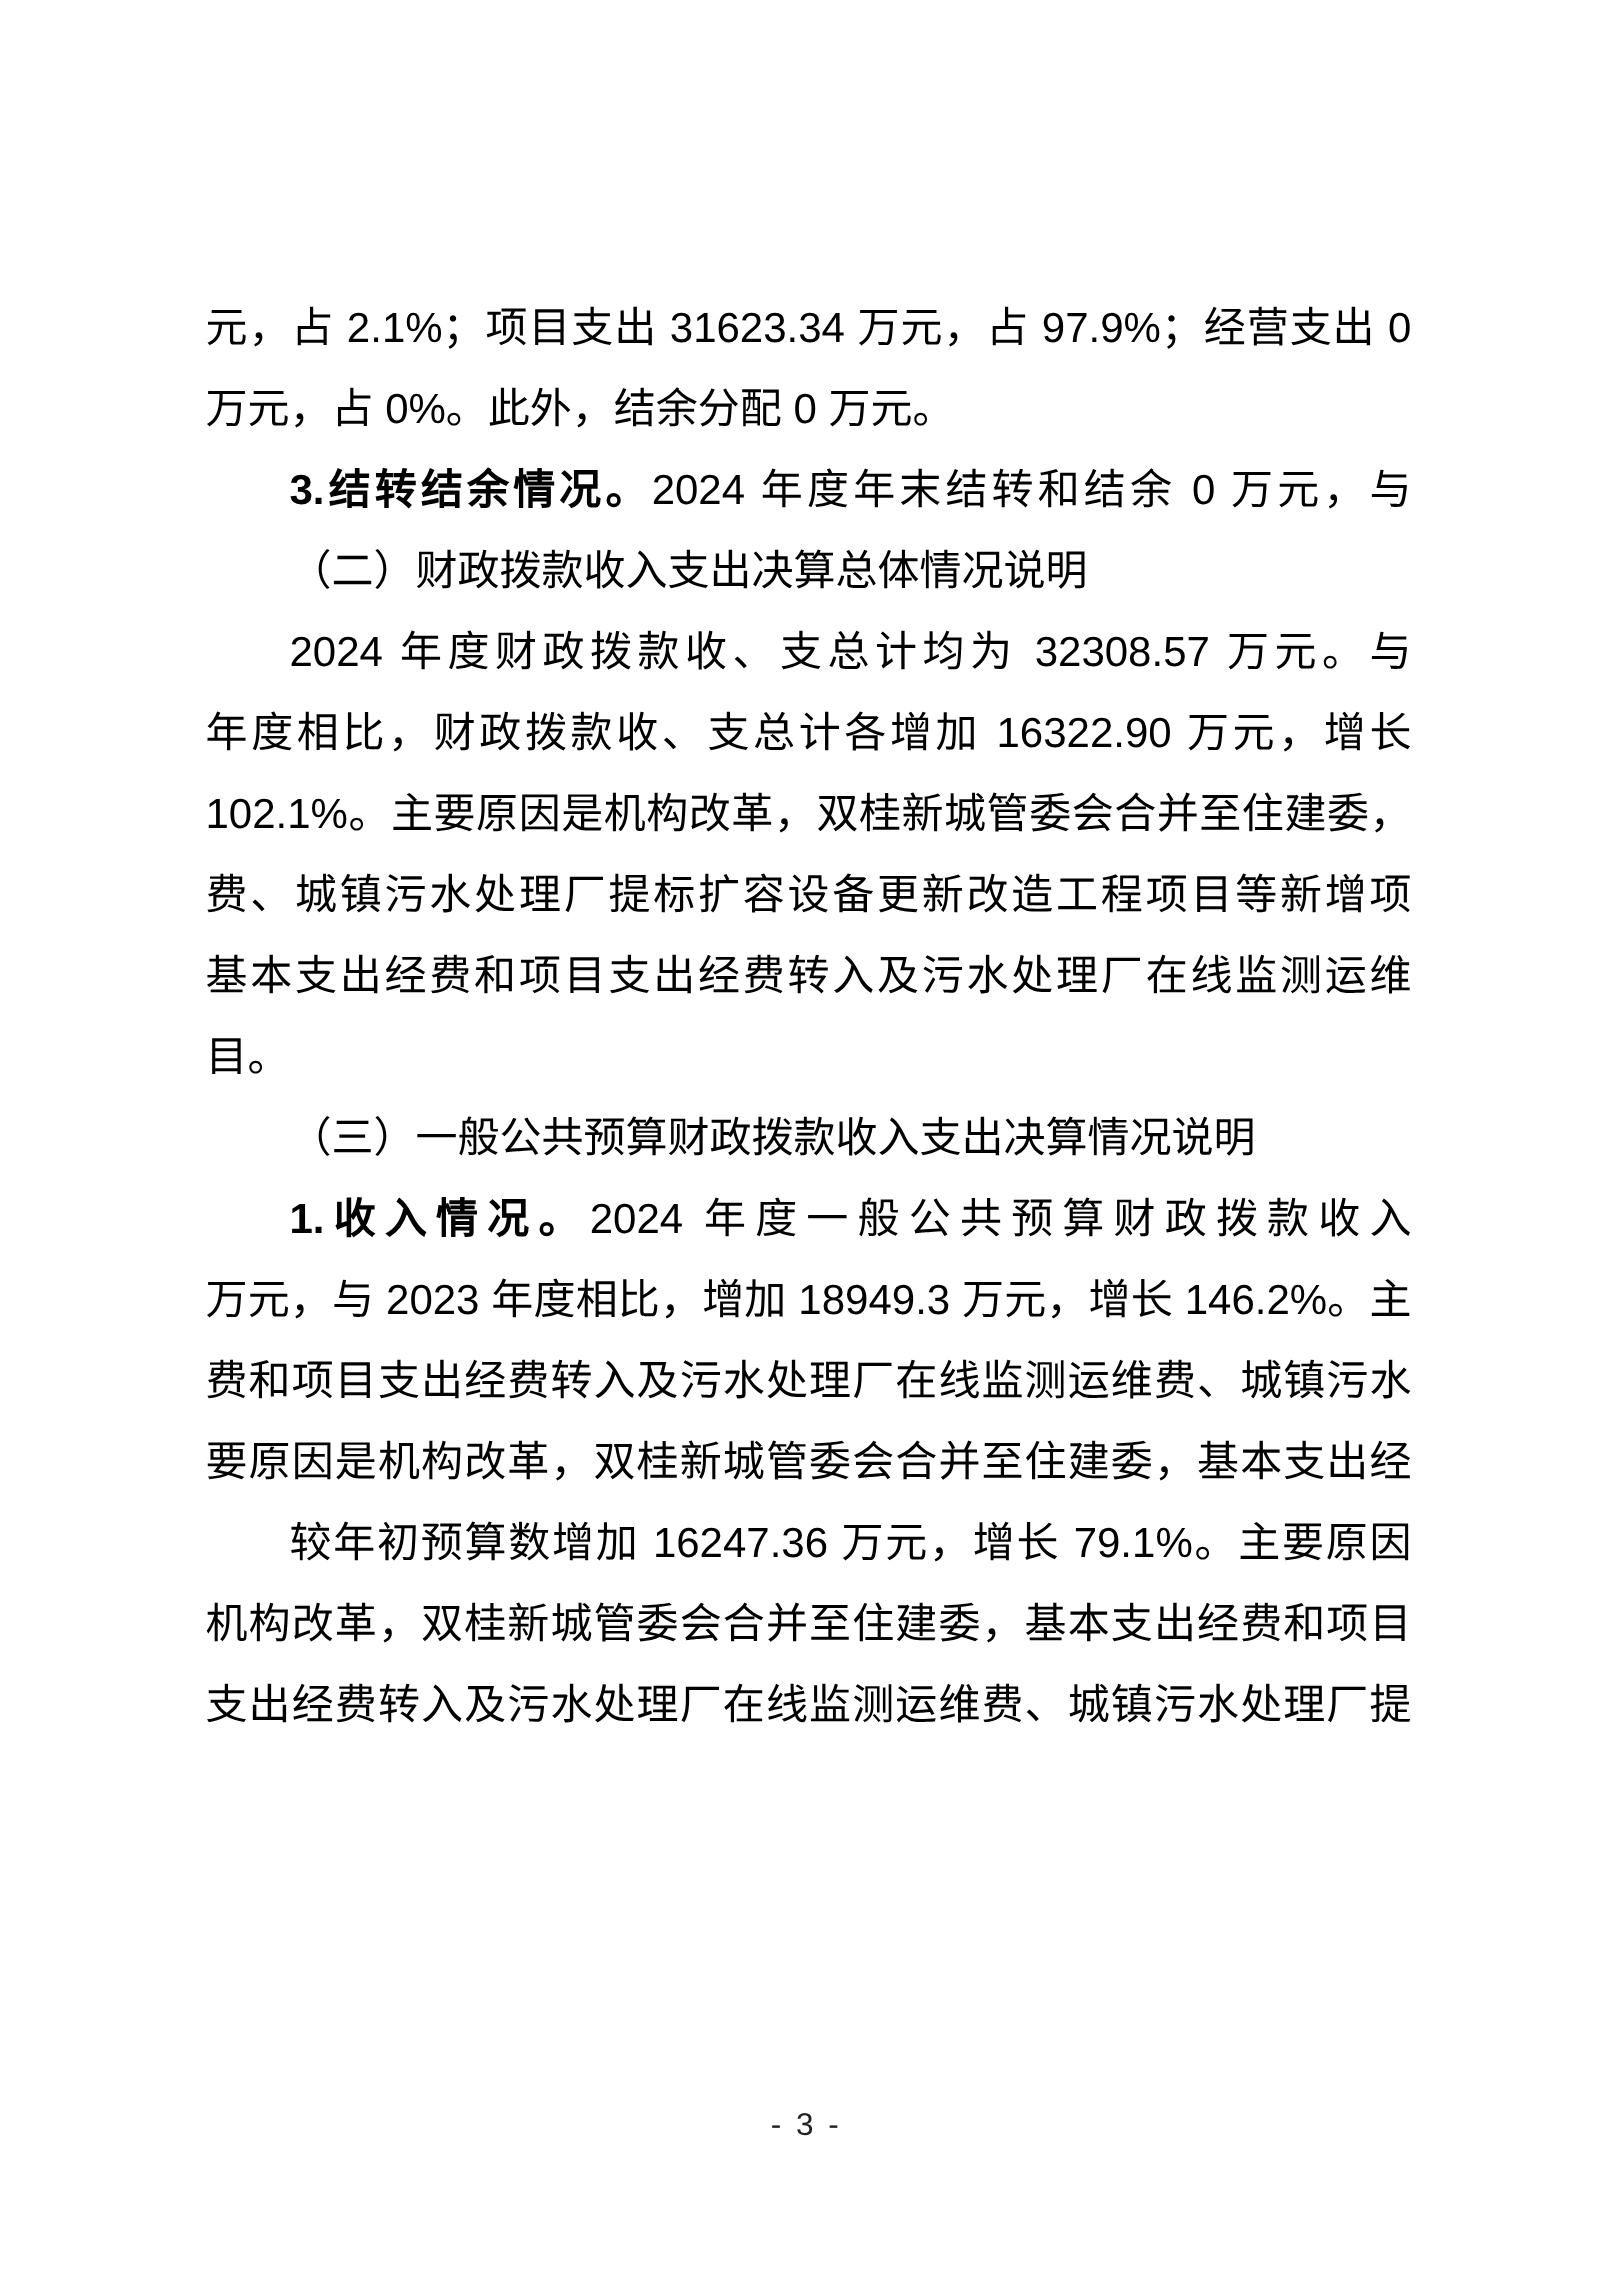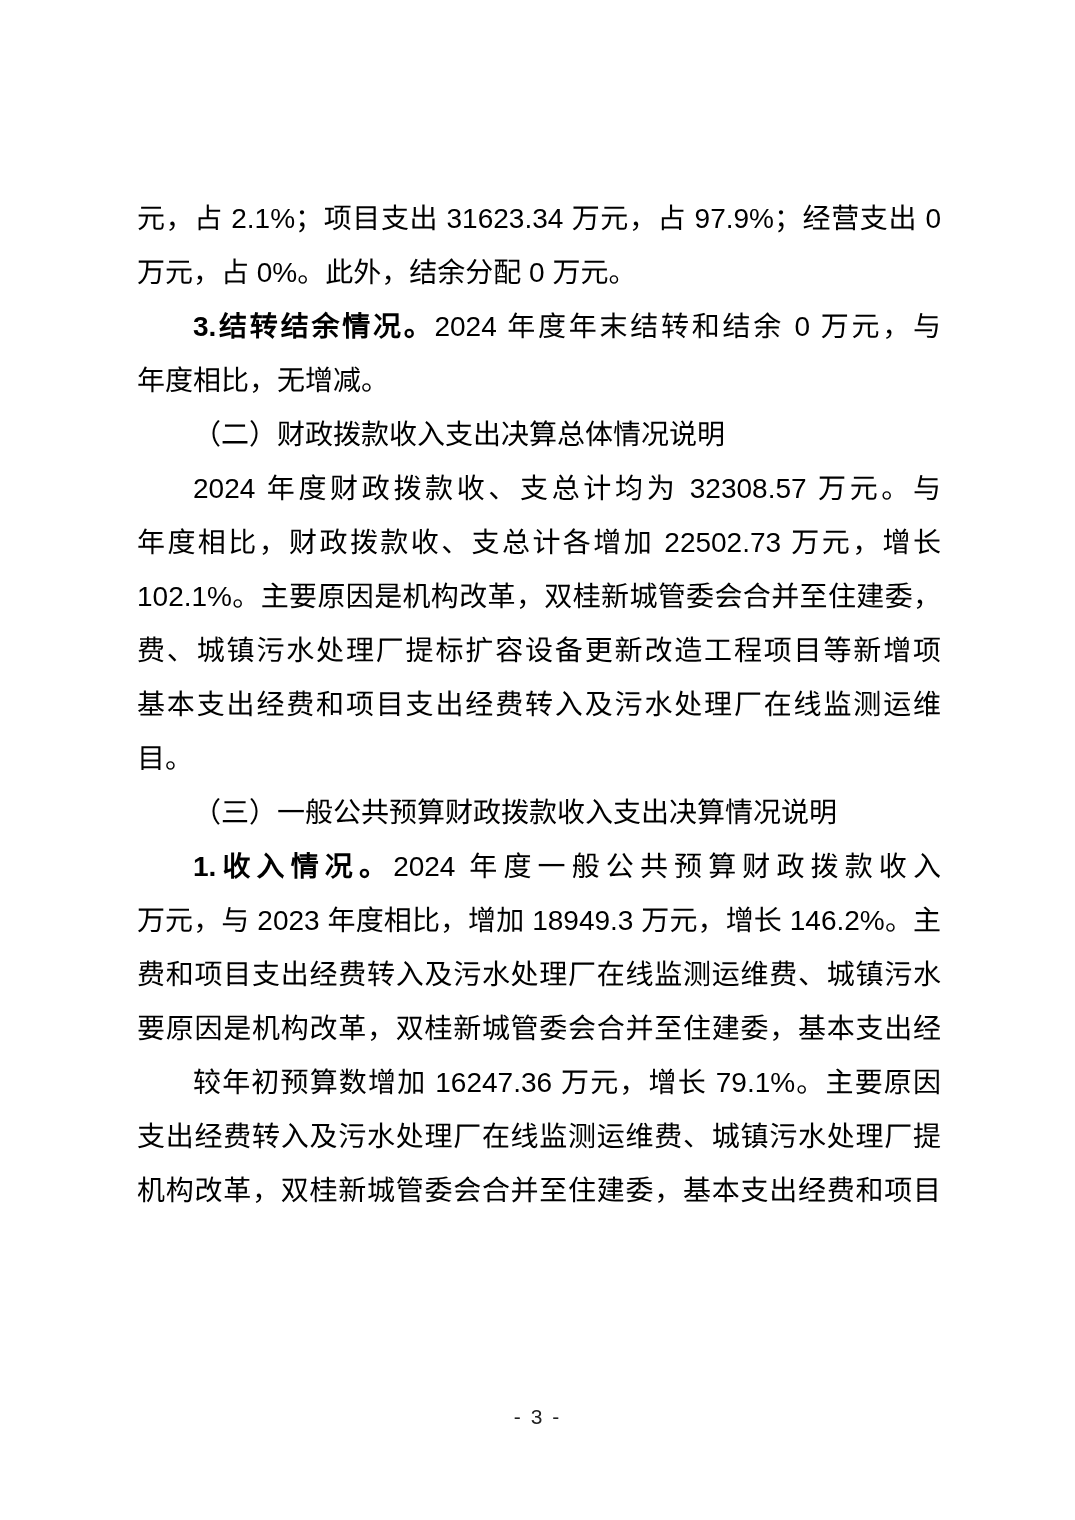--- a/index.html
+++ b/index.html
@@ -56,38 +56,37 @@
 </head>
 <body>
 
 <div class="page">
   <div class="content">
 
     <div class="line j">元，占 2.1%；项目支出 31623.34 万元，占 97.9%；经营支出 0</div>
     <div class="line">万元，占 0%。此外，结余分配 0 万元。</div>
 
     <div class="line j indent"><span class="lead">3.结转结余情况。</span><span>2024 年度年末结转和结余 0 万元，与 2023</span></div>
-    <div class="line">年度相比，无增减。</div>
 
     <div class="line indent">（二）财政拨款收入支出决算总体情况说明</div>
 
     <div class="line j indent">2024 年度财政拨款收、支总计均为 32308.57 万元。与 2023</div>
-    <div class="line j">年度相比，财政拨款收、支总计各增加 22502.73 万元，增长</div>
+    <div class="line j">年度相比，财政拨款收、支总计各增加 16322.90 万元，增长</div>
     <div class="line j">102.1%。主要原因是机构改革，双桂新城管委会合并至住建委，</div>
     <div class="line j">费、城镇污水处理厂提标扩容设备更新改造工程项目等新增项</div>
     <div class="line j">基本支出经费和项目支出经费转入及污水处理厂在线监测运维</div>
     <div class="line">目。</div>
 
     <div class="line indent">（三）一般公共预算财政拨款收入支出决算情况说明</div>
 
     <div class="line j indent"><span class="lead">1.收入情况。</span><span>2024 年度一般公共预算财政拨款收入 31908.38</span></div>
     <div class="line j">万元，与 2023 年度相比，增加 18949.3 万元，增长 146.2%。主</div>
     <div class="line j">费和项目支出经费转入及污水处理厂在线监测运维费、城镇污水</div>
     <div class="line j">要原因是机构改革，双桂新城管委会合并至住建委，基本支出经</div>
 
     <div class="line j indent">较年初预算数增加 16247.36 万元，增长 79.1%。主要原因是</div>
+    <div class="line j">机构改革，双桂新城管委会合并至住建委，基本支出经费和项目</div>
     <div class="line j">支出经费转入及污水处理厂在线监测运维费、城镇污水处理厂提</div>
-    <div class="line j">机构改革，双桂新城管委会合并至住建委，基本支出经费和项目</div>
 
   </div>
 
   <div class="footer">- 3 -</div>
 </div>
 
 </body></html>

